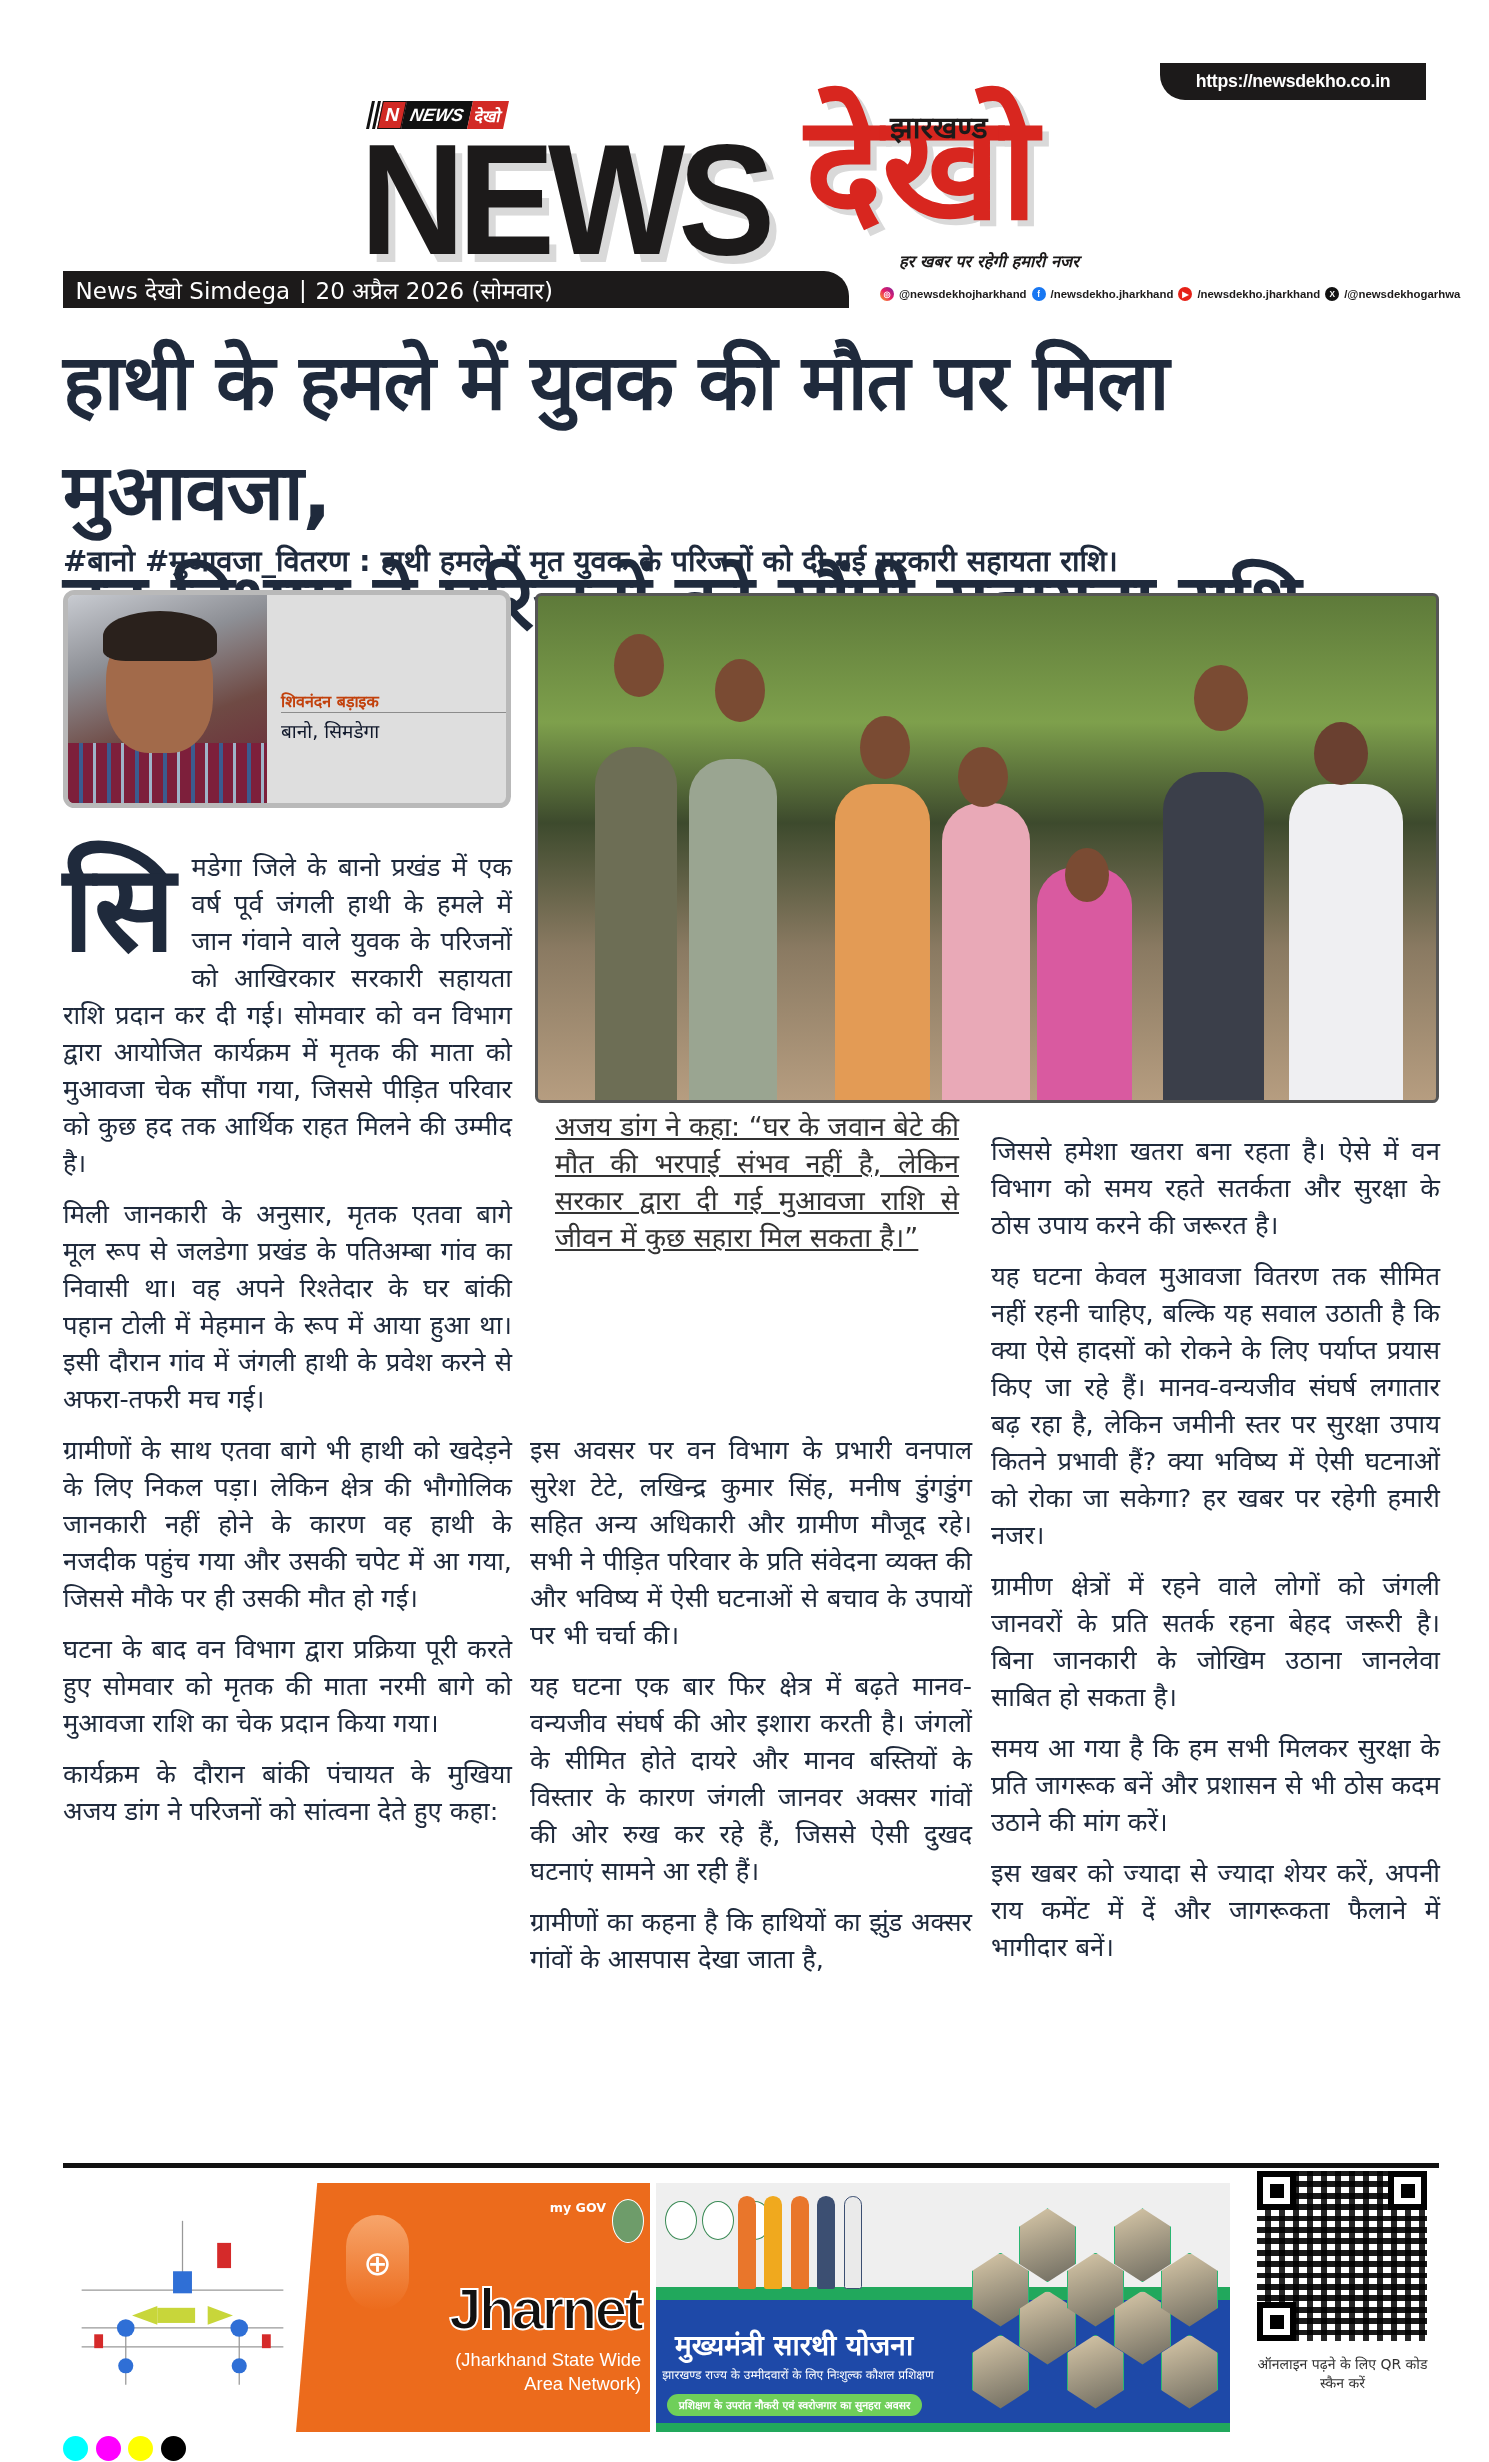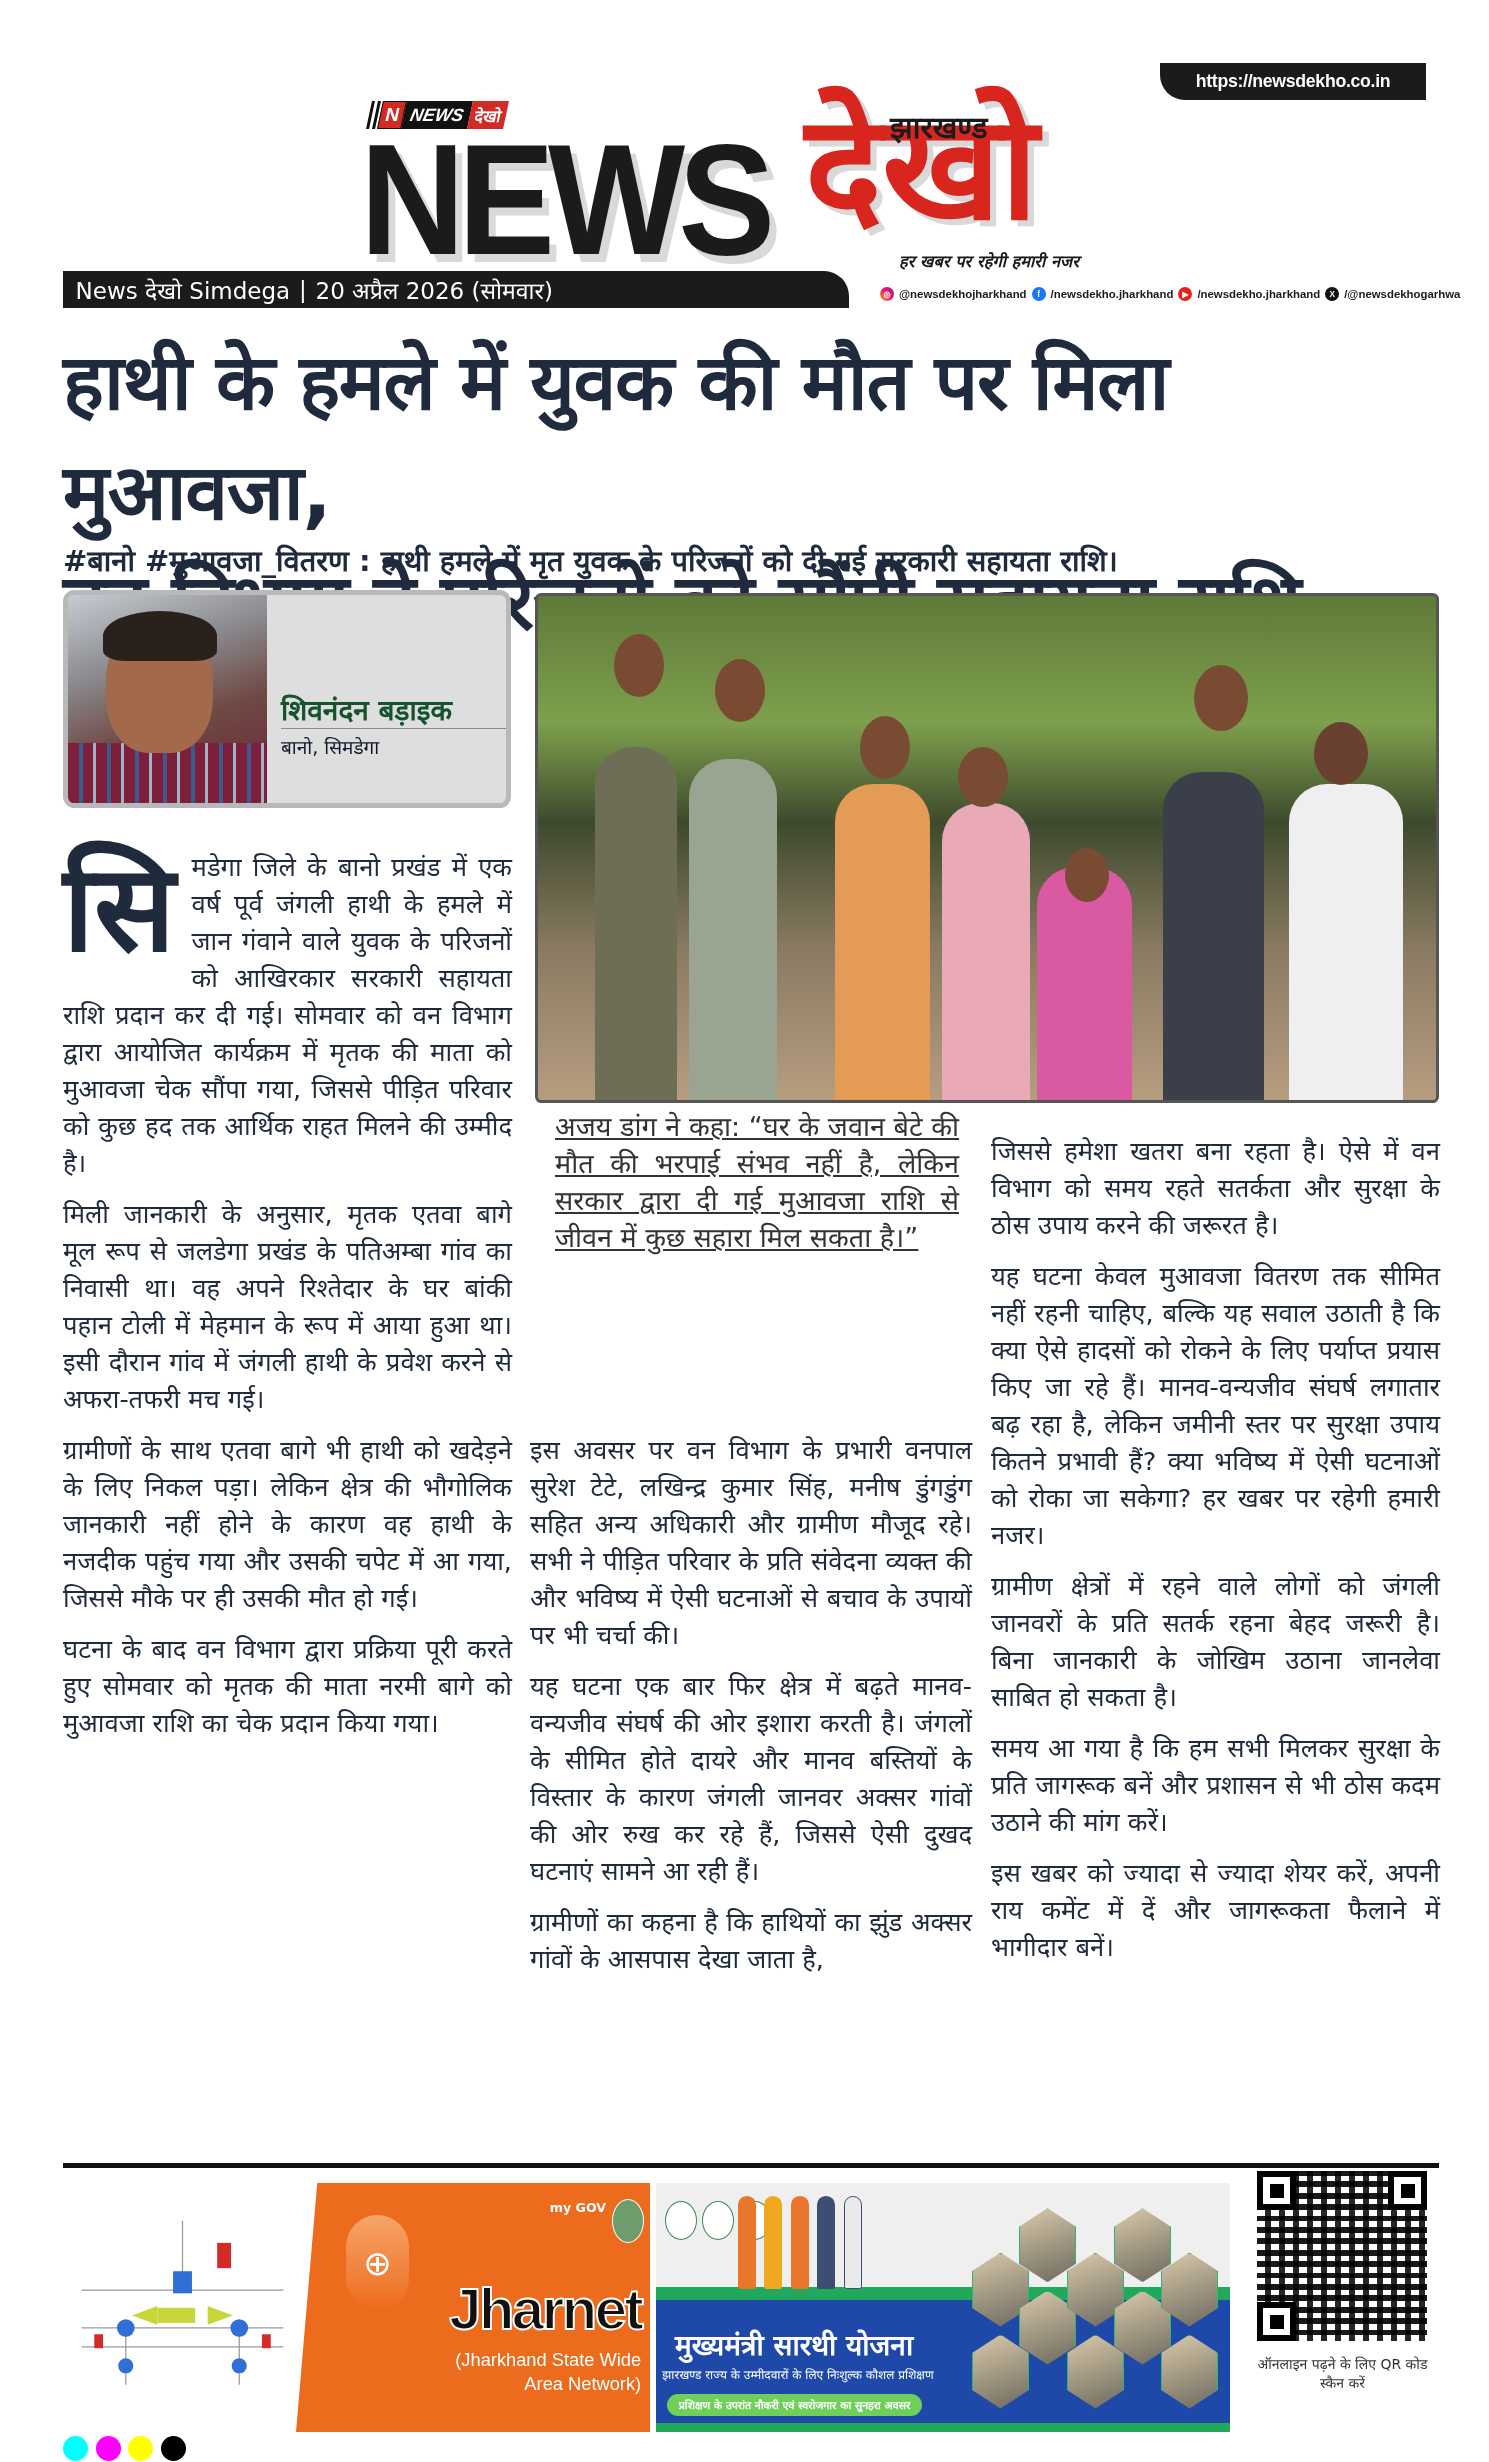--- a/index.html
+++ b/index.html
@@ -47,21 +47,21 @@
 
   
   .author-box { position: absolute; left: 63px; top: 590px; width: 448px; height: 218px; background: #dedede;
     border: 5.7px solid #b9b9b9; border-radius: 11.4px; overflow: hidden; display: flex; }
   .author-photo { width: 199px; height: 100%; background: linear-gradient(160deg, #c8cbd1 0%, #8d8f95 30%, #6f4a44 60%, #6b2236 100%); position: relative; }
   .author-photo .face { position: absolute; left: 38px; top: 25px; width: 107px; height: 133px; border-radius: 45% 45% 40% 40%; background: #a26a4a; }
   .author-photo .hair { position: absolute; left: 35px; top: 16px; width: 114px; height: 50px; border-radius: 50% 50% 20% 20%; background: #2a211c; }
   .author-photo .shirt { position: absolute; left: 0; bottom: 0; width: 100%; height: 60px;
     background: repeating-linear-gradient(90deg, #7d1f3b 0 11.4px, #3b5b8f 11.4px 15px, #7d1f3b 15px 25px, #9fb3c8 25px 28px); }
   .author-info { padding: 95px 0 0 14px; flex: 1; }
-  .author-name { font-size: 28px; font-weight: bold; color: #14532d; border-bottom: 1.9px solid #8c8c8c; display: inline-block; padding-right: 6.3px; width: 100%; }
+  .author-name { font-size: 16px; font-weight: bold; color: #c2410c; border-bottom: 1.9px solid #8c8c8c; display: inline-block; padding-right: 6.3px; width: 100%; }
   .author-loc { font-size: 19px; color: #0f172a; margin-top: 5px; }
 
   
   .main-photo { position: absolute; left: 535px; top: 593px; width: 904px; height: 510px; border: 3.8px solid #555;
     border-radius: 6.3px; overflow: hidden;
     background: linear-gradient(180deg, #5e7a3a 0%, #7ea04c 25%, #3d4a2d 45%, #8a7a62 70%, #b69d80 100%); }
   .main-photo .person { position: absolute; bottom: 0; border-radius: 38px 38px 0 0; }
   .main-photo .head { position: absolute; border-radius: 50%; background: #7a4b33; }
 
   
@@ -180,20 +180,21 @@
   <div class="head" style="left:656px;top:69px;width:54px;height:66px;"></div>
   <div class="person" style="left:751px;width:114px;height:316px;background:#efeff2;"></div>
   <div class="head" style="left:776px;top:126px;width:54px;height:63px;background:#6a4030;"></div>
 </div>
 
 <div class="col col1">
   <p><span class="dropcap">सि</span><span>मडेगा जिले के बानो प्रखंड में एक वर्ष पूर्व जंगली हाथी के हमले में जान गंवाने वाले युवक के परिजनों को आखिरकार सरकारी सहायता राशि प्रदान कर दी गई। सोमवार को वन विभाग द्वारा आयोजित कार्यक्रम में मृतक की माता को मुआवजा चेक सौंपा गया, जिससे पीड़ित परिवार को कुछ हद तक आर्थिक राहत मिलने की उम्मीद है।</span></p>
   <p>मिली जानकारी के अनुसार, मृतक एतवा बागे मूल रूप से जलडेगा प्रखंड के पतिअम्बा गांव का निवासी था। वह अपने रिश्तेदार के घर बांकी पहान टोली में मेहमान के रूप में आया हुआ था। इसी दौरान गांव में जंगली हाथी के प्रवेश करने से अफरा-तफरी मच गई।</p>
   <p>ग्रामीणों के साथ एतवा बागे भी हाथी को खदेड़ने के लिए निकल पड़ा। लेकिन क्षेत्र की भौगोलिक जानकारी नहीं होने के कारण वह हाथी के नजदीक पहुंच गया और उसकी चपेट में आ गया, जिससे मौके पर ही उसकी मौत हो गई।</p>
   <p>घटना के बाद वन विभाग द्वारा प्रक्रिया पूरी करते हुए सोमवार को मृतक की माता नरमी बागे को मुआवजा राशि का चेक प्रदान किया गया।</p>
+  <p>कार्यक्रम के दौरान बांकी पंचायत के मुखिया अजय डांग ने परिजनों को सांत्वना देते हुए कहा:</p>
 </div>
 
 <div class="quote">अजय डांग ने कहा: “घर के जवान बेटे की मौत की भरपाई संभव नहीं है, लेकिन सरकार द्वारा दी गई मुआवजा राशि से जीवन में कुछ सहारा मिल सकता है।”</div>
 
 <div class="col col2">
   <p>इस अवसर पर वन विभाग के प्रभारी वनपाल सुरेश टेटे, लखिन्द्र कुमार सिंह, मनीष डुंगडुंग सहित अन्य अधिकारी और ग्रामीण मौजूद रहे। सभी ने पीड़ित परिवार के प्रति संवेदना व्यक्त की और भविष्य में ऐसी घटनाओं से बचाव के उपायों पर भी चर्चा की।</p>
   <p>यह घटना एक बार फिर क्षेत्र में बढ़ते मानव-वन्यजीव संघर्ष की ओर इशारा करती है। जंगलों के सीमित होते दायरे और मानव बस्तियों के विस्तार के कारण जंगली जानवर अक्सर गांवों की ओर रुख कर रहे हैं, जिससे ऐसी दुखद घटनाएं सामने आ रही हैं।</p>
   <p>ग्रामीणों का कहना है कि हाथियों का झुंड अक्सर गांवों के आसपास देखा जाता है,</p>
 </div>
 

